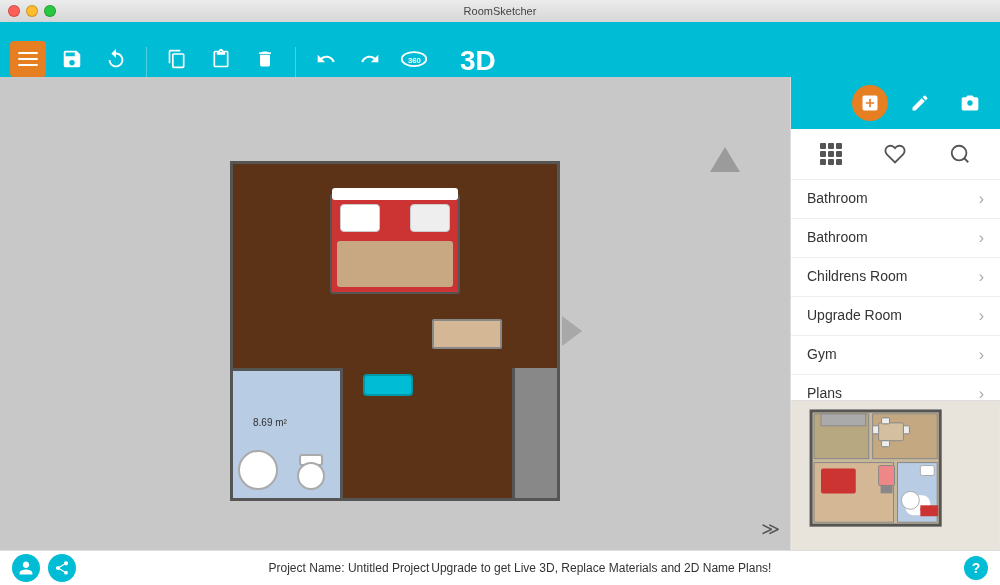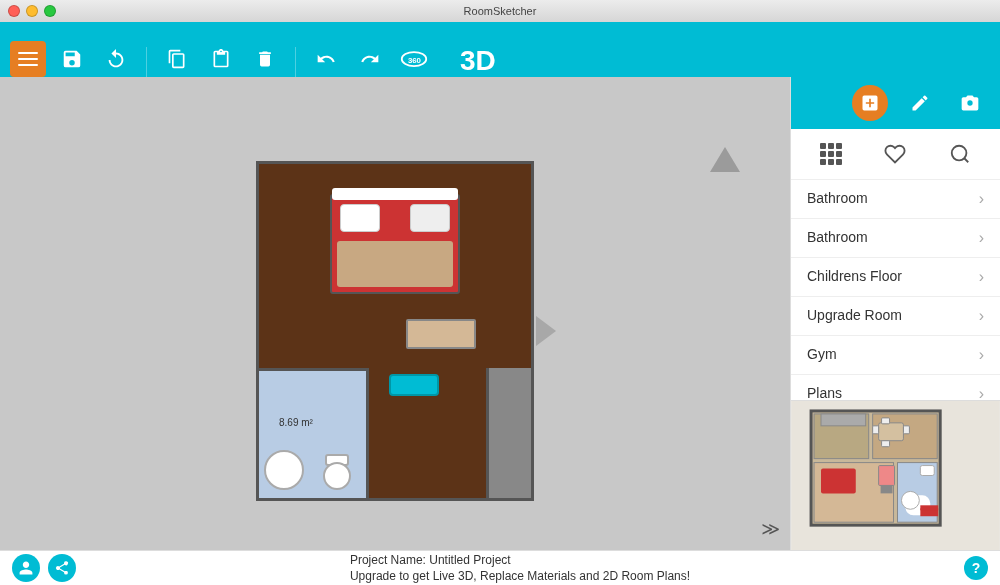--- a/index.html
+++ b/index.html
@@ -76,21 +76,21 @@
 
     
     .floor-plan-container {
       position: absolute;
       top: 50%;
       left: 50%;
       transform: translate(-50%, -45%);
     }
 
     .floor-plan {
-      width: 278px;
+      width: 330px;
       height: 340px;
       position: relative;
       border: 3px solid #555;
       background: #5c3317;
     }
 
     
     .bathroom-section {
       position: absolute;
       left: 0; bottom: 0;
@@ -311,21 +311,21 @@
       height: 35px;
       background: white;
       border-top: 1px solid #ddd;
       display: flex;
       align-items: center;
       justify-content: space-between;
       padding: 0 12px;
       font-size: 12px;
       color: #333;
     }
-    .status-left { display: flex; flex-direction: column; gap: 2px; }
+    .status-left { display: flex; flex-direction: row; gap: 2px; }
     .help-btn {
       width: 24px; height: 24px;
       border-radius: 50%;
       background: #00bcd4;
       color: white;
       display: flex; align-items: center; justify-content: center;
       font-size: 14px; font-weight: bold;
       cursor: pointer;
     }
 
@@ -523,21 +523,21 @@
 
       <div class="category-item">
         <span>Bathroom</span>
         <span class="category-chevron">›</span>
       </div>
       <div class="category-item">
         <span>Bathroom</span>
         <span class="category-chevron">›</span>
       </div>
       <div class="category-item">
-        <span>Childrens Floor</span>
+        <span>Childrens Room</span>
         <span class="category-chevron">›</span>
       </div>
       <div class="category-item">
         <span>Upgrade Room</span>
         <span class="category-chevron">›</span>
       </div>
       <div class="category-item">
         <span>Gym</span>
         <span class="category-chevron">›</span>
       </div>
@@ -592,16 +592,16 @@
         </svg>
     </div>
     <div class="bottom-icon">
       <svg width="16" height="16" viewBox="0 0 24 24" fill="white">
           <path d="M18 16.08c-.76 0-1.44.3-1.96.77L8.91 12.7c.05-.23.09-.46.09-.7s-.04-.47-.09-.7l7.05-4.11a3 3 0 1 0-.98-2.19c0 .24.04.47.09.7L8.02 9.81a3 3 0 1 0 0 4.38l7.12 4.16c-.05.21-.08.43-.08.65a2.92 2.92 0 1 0 2.92-2.92z"></path>
         </svg>
     </div>
   </div>
   <div class="status-left">
     <span>Project Name: Untitled Project</span>
-    <span>Upgrade to get Live 3D, Replace Materials and 2D Room Plans!</span>
+    <span>Upgrade to get Live 3D, Replace Materials and 2D Name Plans!</span>
   </div>
   <div class="help-btn">?</div>
 </div>
 
 </body></html>

